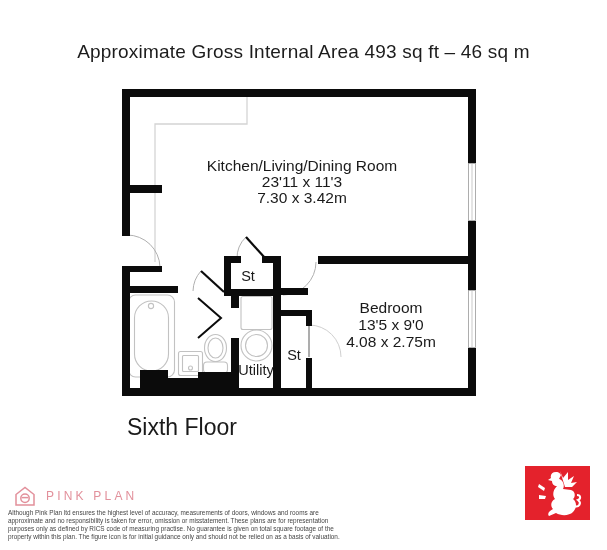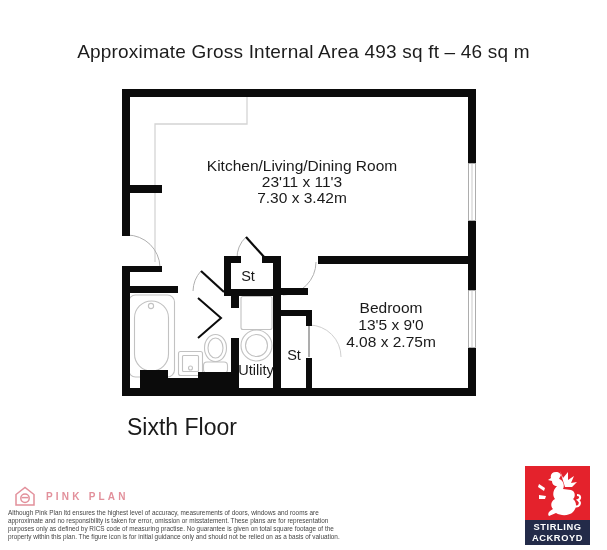--- a/index.html
+++ b/index.html
@@ -4,21 +4,21 @@
 <style>
   html,body{margin:0;padding:0;background:#ffffff;}
   .page{position:relative;width:607px;height:550px;background:#fff;overflow:hidden;
         font-family:"Liberation Sans",sans-serif;margin-top:8px;}
   .title{position:absolute;top:33px;left:0;width:100%;text-align:center;
          font-size:19px;color:#1c1c1c;letter-spacing:.2px;}
   svg.plan{position:absolute;left:0;top:0;width:607px;height:550px;}
   .plan text{font-family:"Liberation Sans",sans-serif;fill:#1a1a1a;}
 
   .pinkplan{position:absolute;left:13px;top:477px;display:flex;align-items:center;gap:9px;}
-  .pp-text{font-size:10px;letter-spacing:3.2px;color:#e2909b;font-weight:700;}
+  .pp-text{font-size:12px;letter-spacing:3.2px;color:#e2909b;font-weight:400;}
 
   .disclaimer{position:absolute;left:8px;top:501px;width:352px;font-size:6.4px;
               line-height:7.9px;color:#454545;}
   .disclaimer div{white-space:nowrap;}
 
   .sa{position:absolute;left:525px;top:458px;width:65px;}
   .sa-red{width:65px;height:54px;line-height:0;}
   .sa-navy{width:65px;height:25px;background:#232b49;color:#fff;display:flex;
            flex-direction:column;align-items:center;justify-content:center;
            font-size:9.3px;font-weight:bold;letter-spacing:.6px;line-height:10.5px;}
@@ -145,19 +145,15 @@
         <rect x="0" y="0" width="65" height="54" fill="#e4222c"></rect>
         <g fill="#ffffff">
           <path d="M20,22 L14,18 L13,21 L19,25 Z"></path>
           <path d="M21,30 L14,29 L14,33 L20,33 Z"></path>
           <path d="M31,6 C27,6 25,9 26,12 L23,14 L27,15 C27,18 29,20 32,20 C28,24 27,29 30,33 C26,35 25,40 28,43 C24,45 22,48 24,50 L31,47 C36,50 44,50 48,46 C52,42 52,36 48,33 C51,30 50,25 46,24 L38,23 C40,19 38,14 34,13 L36,9 C34,6 33,6 31,6 Z"></path>
           <path d="M35,5 L38,12 L43,6 L43,14 L49,10 L46,17 L52,16 L47,21 L40,21 Z"></path>
         </g>
         <path d="M49,40 C54,42 57,37 53,34 C56,33 56,29 52,29" stroke="#ffffff" stroke-width="2" fill="none"></path>
       </svg>
     </div>
-    <div class="sa-navy">
-      <div>STIRLING</div>
-      <div>ACKROYD</div>
-    </div>
   </div>
 
 </div>
 
 </body></html>

